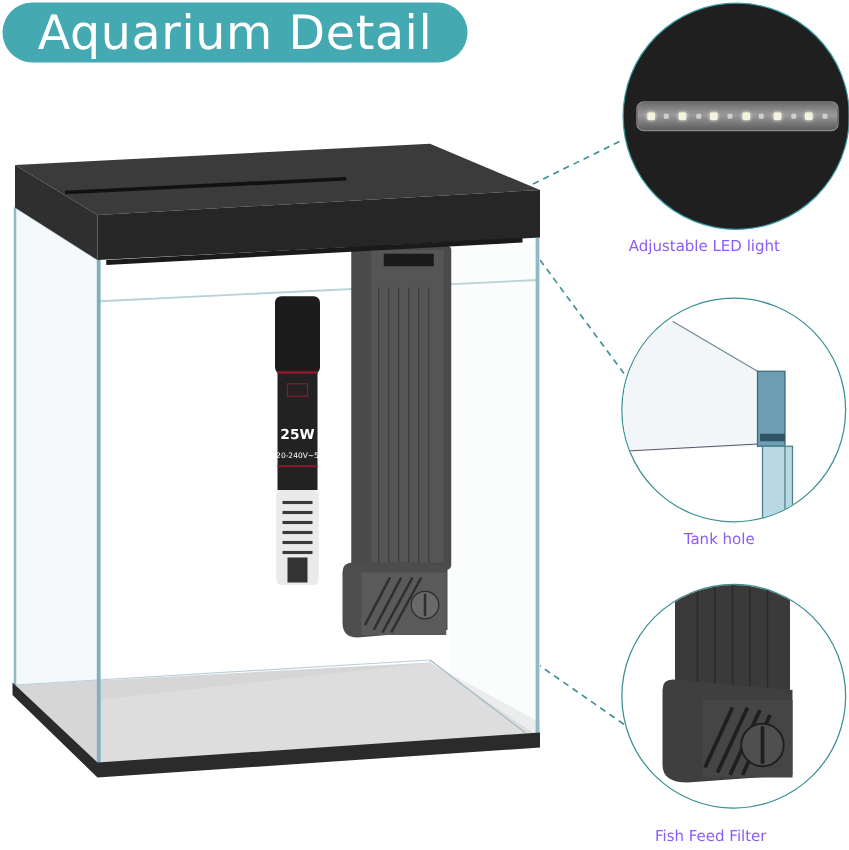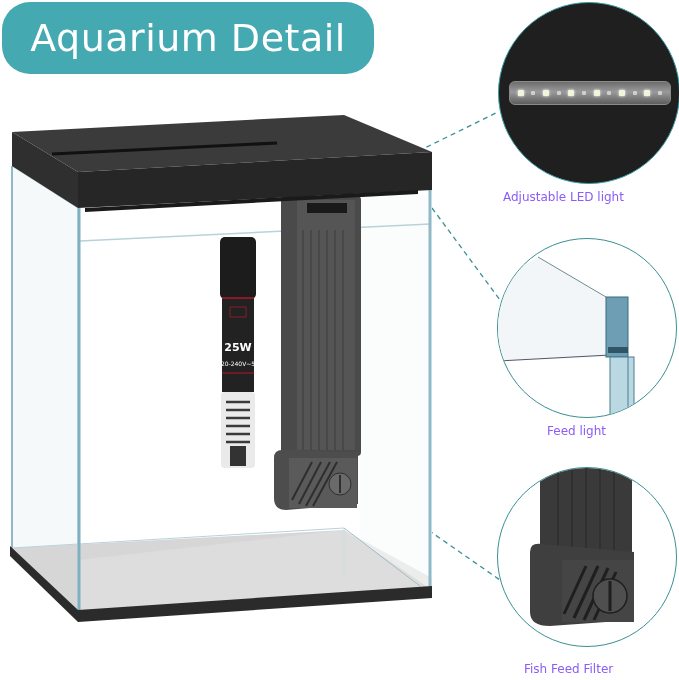--- a/index.html
+++ b/index.html
@@ -1,19 +1,19 @@
 <!DOCTYPE html>
 <html><head>
   <meta charset="utf-8">
   <style>
     html, body { margin: 0; padding: 0; background: #ffffff; }
     body { width: 679px; height: 680px; position: relative; overflow: hidden; font-family: "Liberation Sans", "DejaVu Sans", sans-serif; }
 
     .title-pill {
-      position: absolute; left: 2px; top: 2px; width: 372px; height: 72px;
+      position: absolute; left: 2px; top: 2px; width: 372px; height: 48px;
       background: #45a9b2; border-radius: 28px;
       display: flex; align-items: center; justify-content: center;
     }
     .title-pill span {
       color: #ffffff; font-size: 38px; letter-spacing: 0.5px; font-weight: 400;
       font-family: "DejaVu Sans", "Liberation Sans", sans-serif;
     }
 
     .scene { position: absolute; left: 0; top: 0; width: 679px; height: 680px; }
 
@@ -160,21 +160,21 @@
     <svg width="178" height="178" viewBox="0 0 178 178">
       <polygon points="0,40 40,18 108,58 108,118 0,122" fill="#f3f6f8"></polygon>
       <line x1="40" y1="18" x2="108" y2="58" stroke="#6d8c96" stroke-width="1"></line>
       <line x1="0" y1="122" x2="112" y2="116" stroke="#556" stroke-width="1"></line>
       <rect x="108" y="58" width="22" height="60" fill="#6e9eb3" stroke="#3b6a7d" stroke-width="1"></rect>
       <rect x="110" y="108" width="20" height="6" fill="#2f5566"></rect>
       <rect x="112" y="118" width="24" height="70" fill="#b9d8e2" stroke="#4d7d8e" stroke-width="1"></rect>
       <line x1="130" y1="118" x2="130" y2="178" stroke="#4d7d8e" stroke-width="1"></line>
     </svg>
   </div>
-  <div class="label">Feed light</div>
+  <div class="label">Tank hole</div>
 </div>
 
 <div class="callout" id="callout-filter">
   <div class="circle">
     <svg width="178" height="178" viewBox="0 0 178 178">
       <rect x="42" y="0" width="92" height="88" fill="#3a3a3a"></rect>
       <g stroke="#2a2a2a" stroke-width="1.2">
         <line x1="60" y1="0" x2="60" y2="88"></line>
           <line x1="74" y1="0" x2="74" y2="88"></line>
         <line x1="88" y1="0" x2="88" y2="88"></line>

